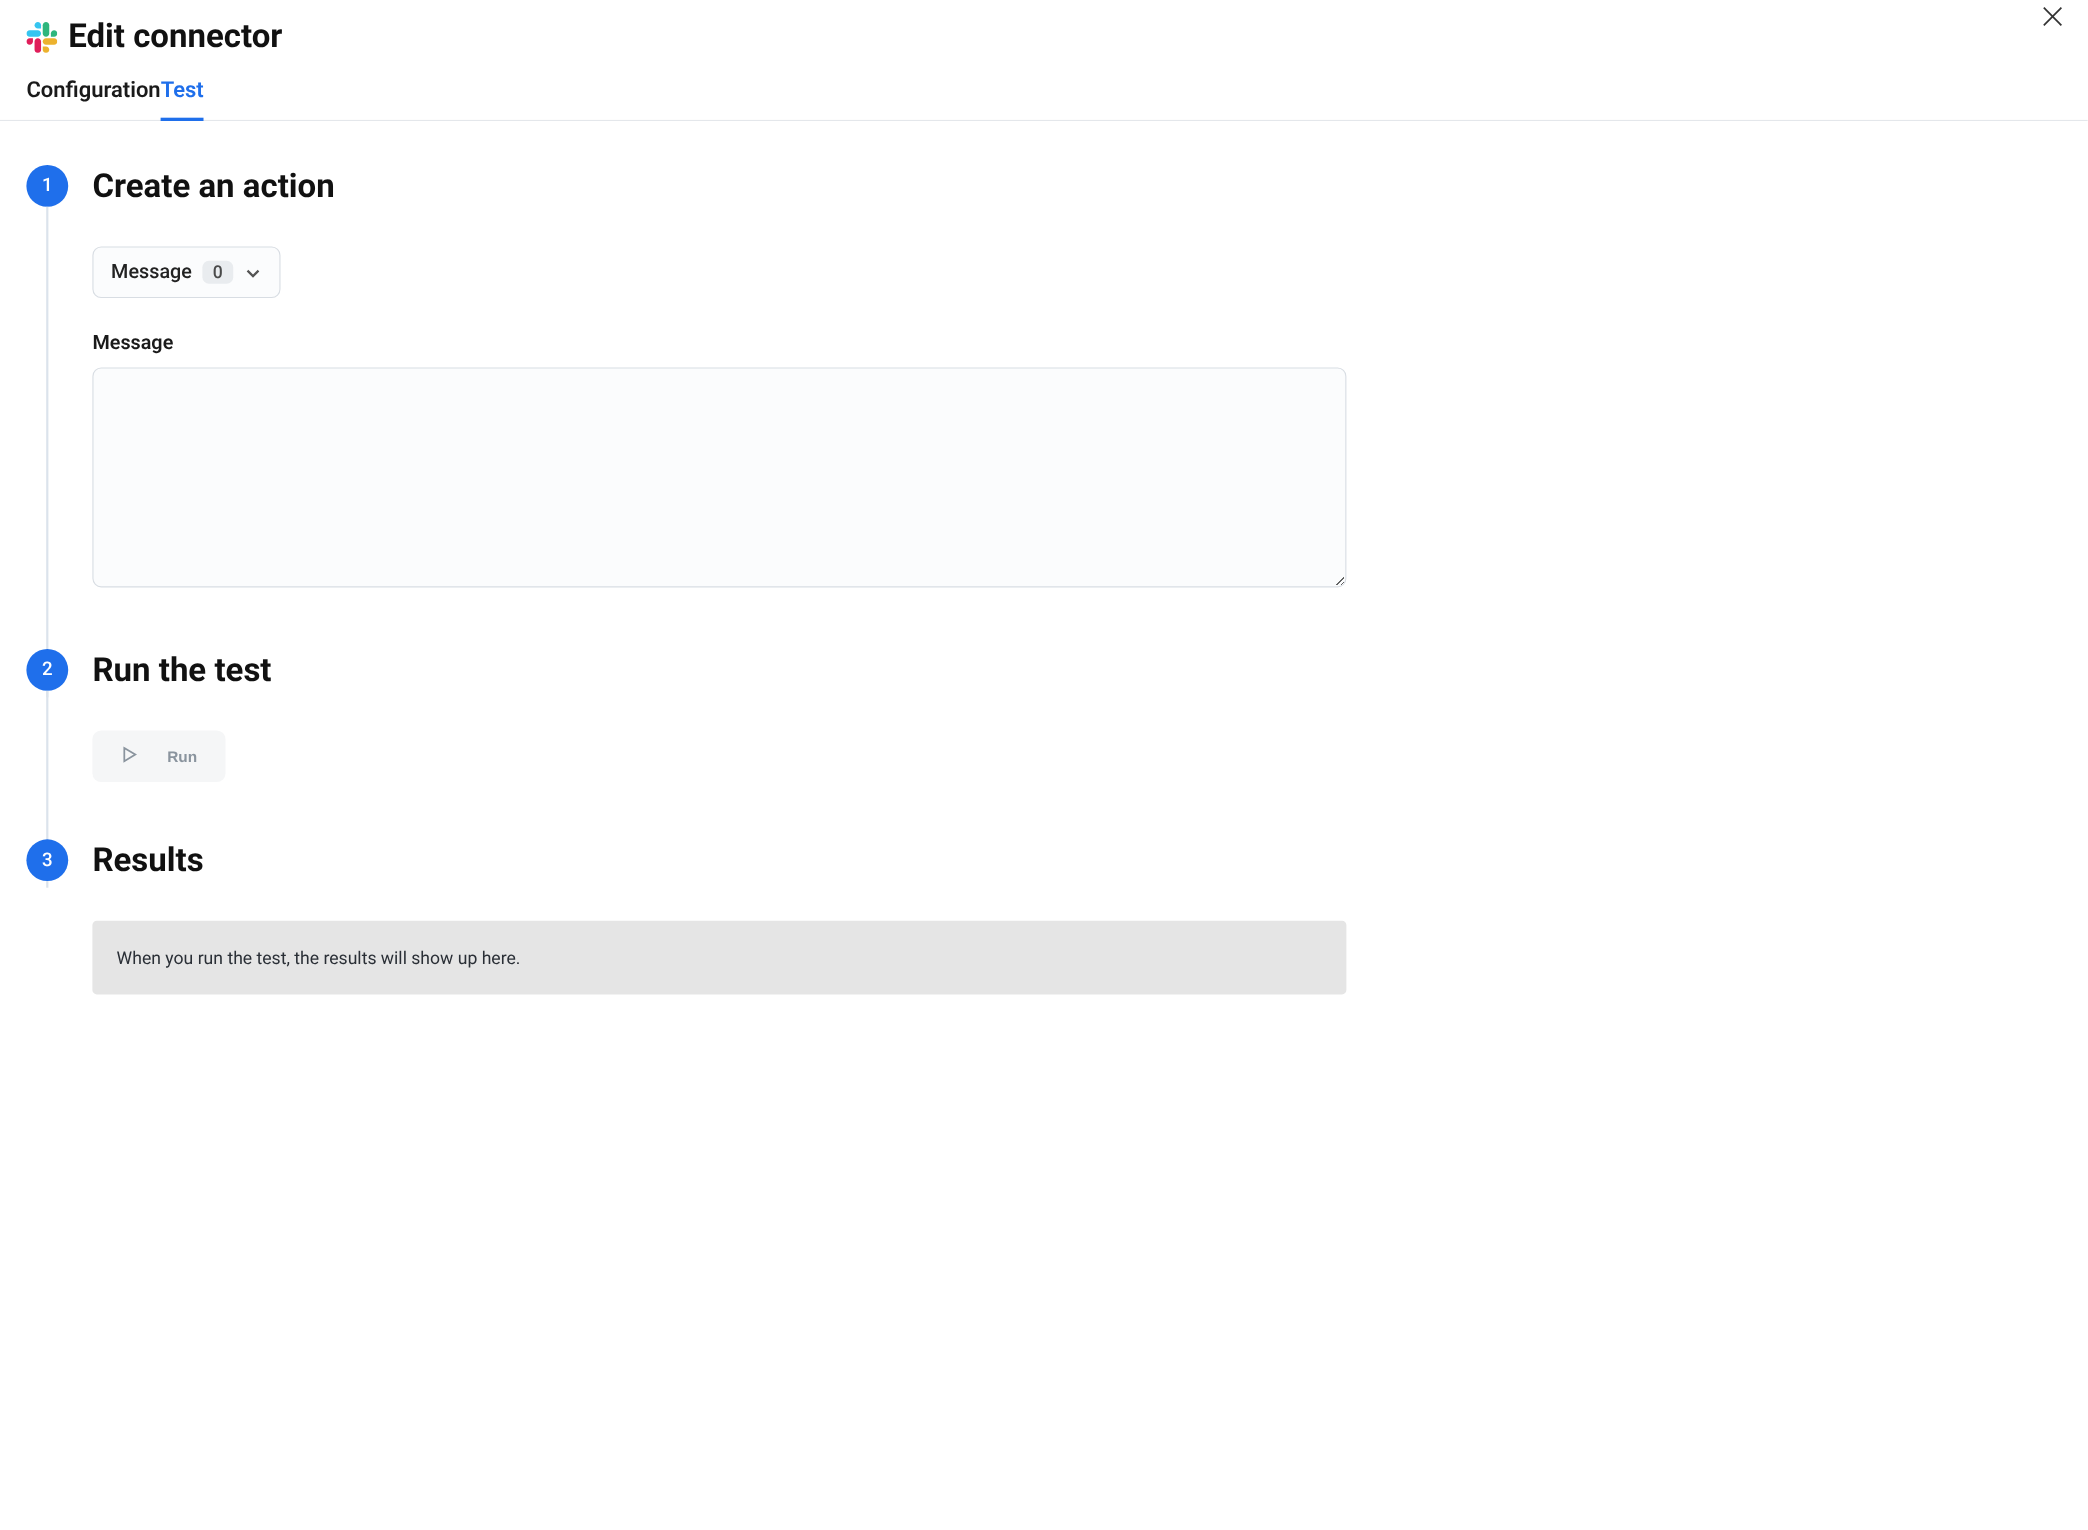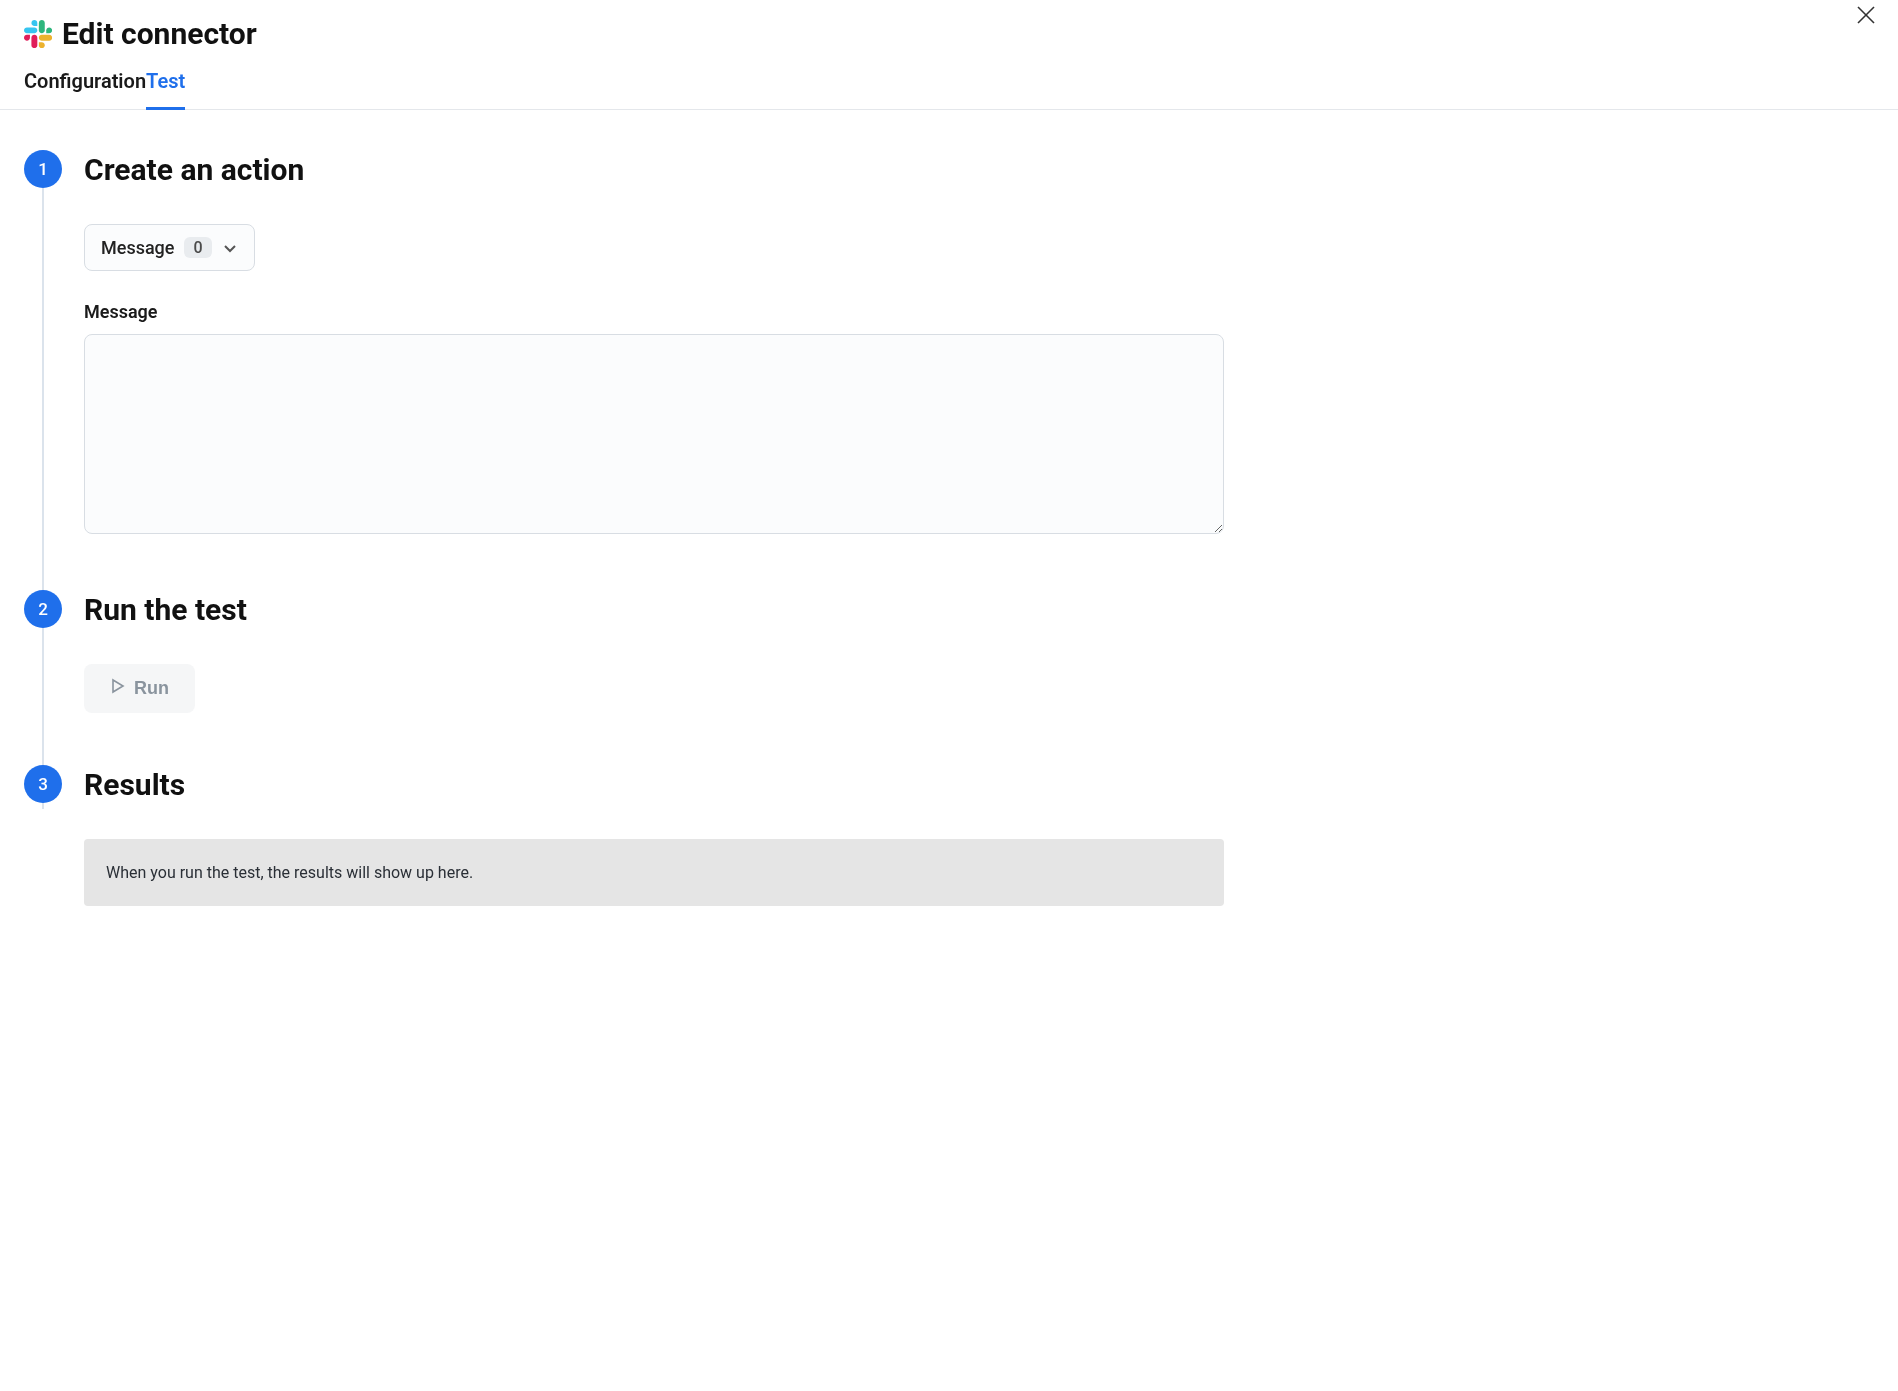--- a/index.html
+++ b/index.html
@@ -155,26 +155,26 @@
       border-radius: 8px;
       background: #fbfcfd;
       padding: 14px;
       font-size: 16px;
       font-family: inherit;
       resize: both;
     }
     .run-btn {
       display: inline-flex;
       align-items: center;
-      gap: 8px;
+      gap: 26px;
       background: #f5f6f7;
       border: none;
       border-radius: 8px;
       padding: 14px 26px;
-      font-size: 18px;
+      font-size: 14px;
       font-weight: 600;
       color: #8a949e;
       cursor: not-allowed;
     }
     .run-btn svg {
       stroke: #8a949e;
     }
     .results-box {
       background: #e5e5e5;
       border-radius: 4px;

